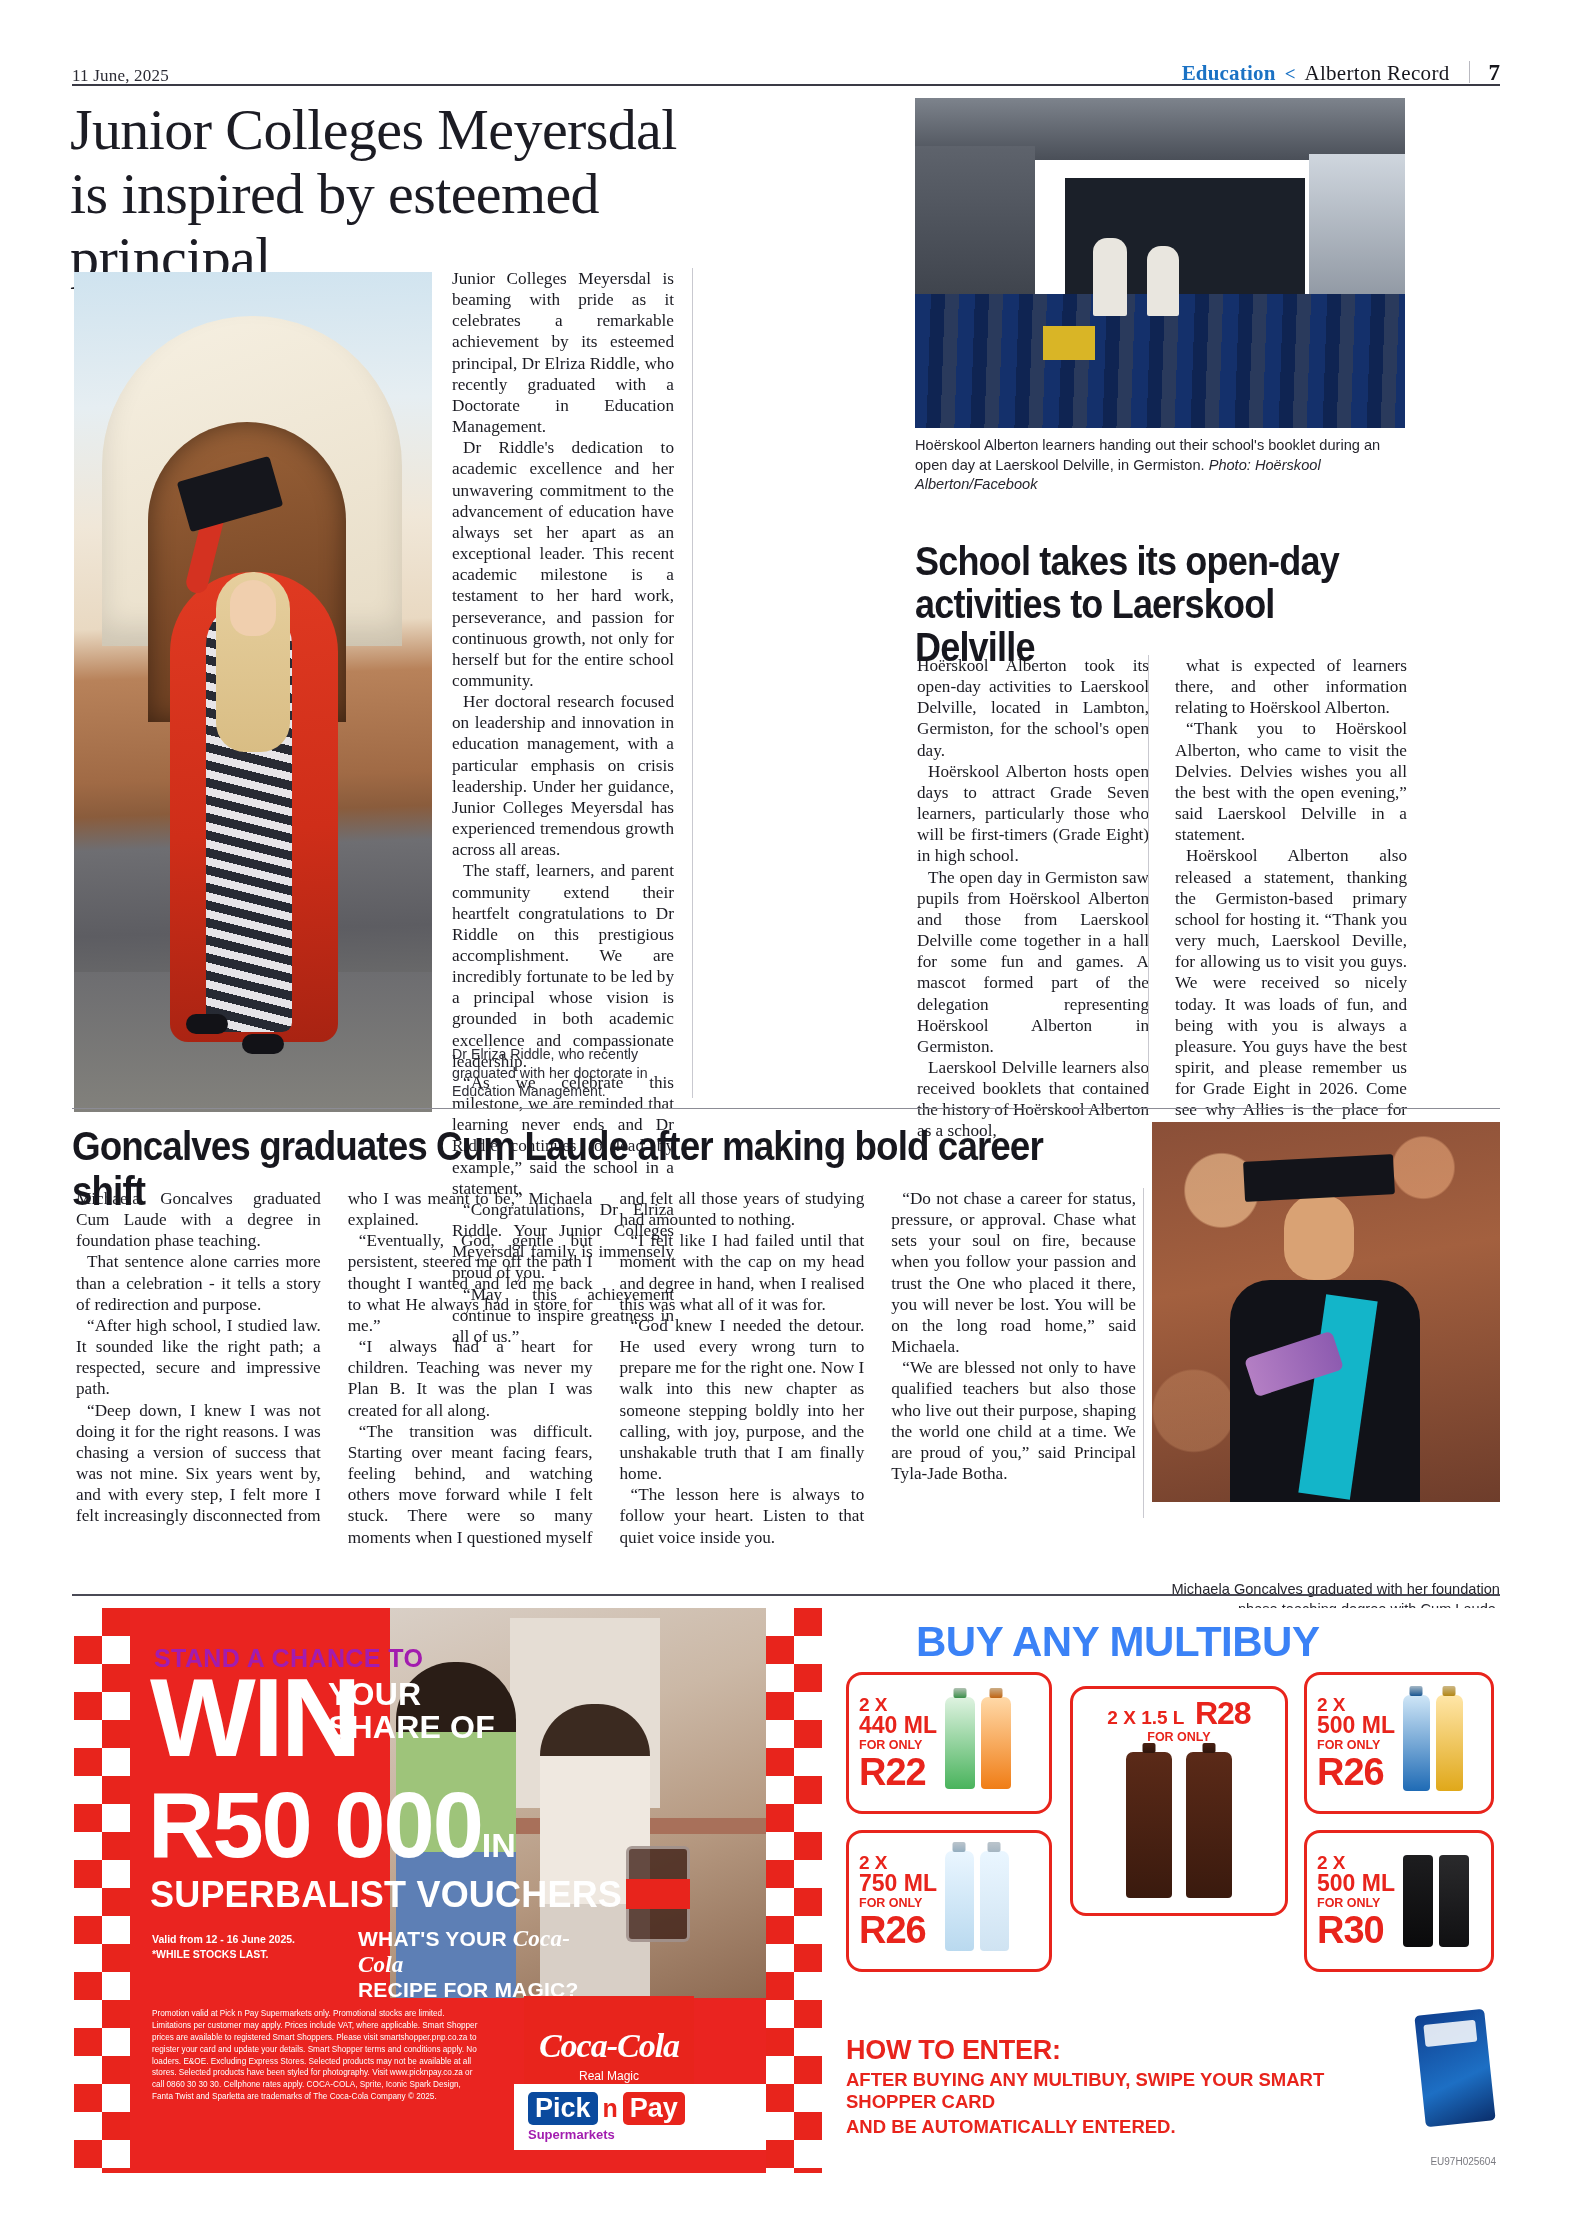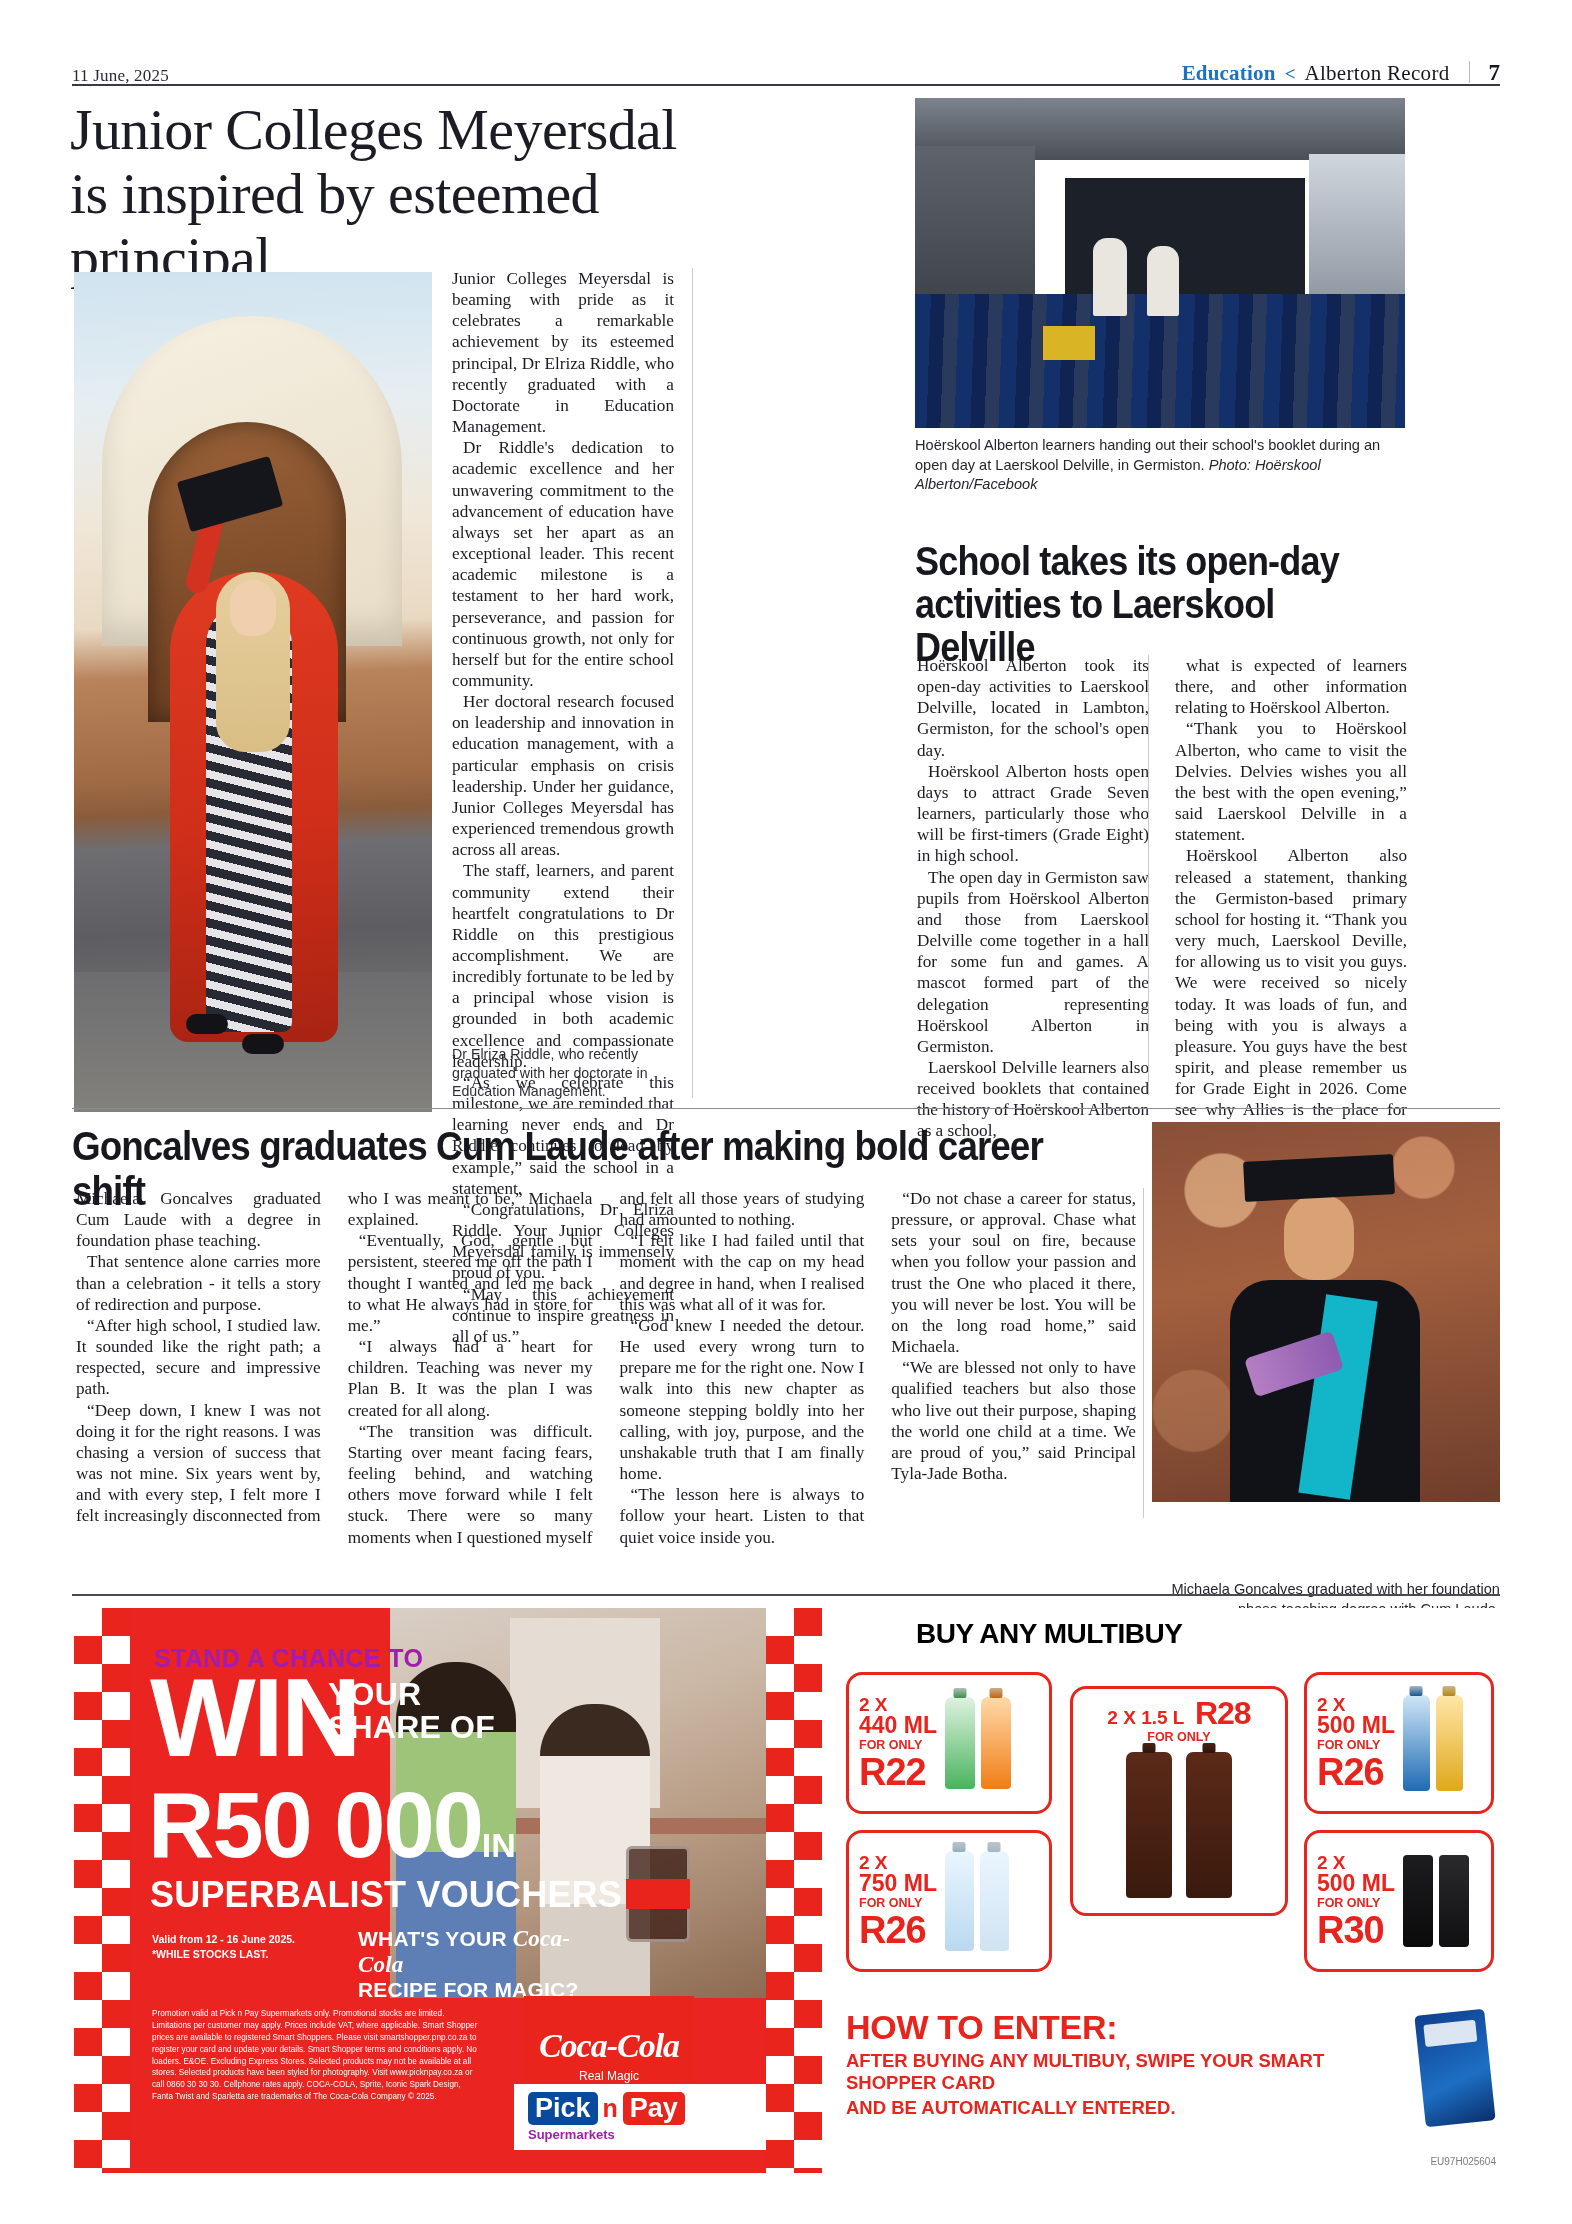--- a/index.html
+++ b/index.html
@@ -261,21 +261,21 @@
   .pnp-line { display:flex; align-items:center; gap:5px; }
   .pnp-pick { background:#0a4a9e; color:#fff; font-family:"Liberation Sans",sans-serif; font-weight:bold; font-size:27px; padding:1px 7px; border-radius:5px; }
   .pnp-n { color:#e8241c; font-family:"Liberation Sans",sans-serif; font-weight:bold; font-size:25px; }
   .pnp-pay { background:#e8241c; color:#fff; font-family:"Liberation Sans",sans-serif; font-weight:bold; font-size:27px; padding:1px 7px; border-radius:5px; }
   .pnp-sub { font-family:"Liberation Sans",sans-serif; font-weight:bold; font-size:13px; color:#a21caf; margin-top:2px; }
 
   .ad-right { position:absolute; left:760px; top:0; width:668px; height:565px; }
   .ad-buy {
     position:absolute; left:82px; top:10px;
     font-family:"Liberation Sans", sans-serif; font-weight:bold;
-    font-size:28px; color:#000000; letter-spacing:-.5px;
+    font-size:42px; color:#3b82f6; letter-spacing:-.5px;
   }
   .deal {
     position:absolute; border:3px solid #e8241c; border-radius:16px; background:#fff;
     display:flex; align-items:center; padding:8px 10px;
   }
   .deal .dtxt { font-family:"Liberation Sans",sans-serif; font-weight:bold; color:#e8241c; line-height:1.0; }
   .deal .qty { font-size:19px; }
   .deal .ml { font-size:23px; }
   .deal .fo { font-size:12.5px; margin-top:2px; }
   .deal .price { font-size:38px; margin-top:1px; letter-spacing:-1px; }
@@ -285,21 +285,21 @@
   .d1 { left:12px; top:64px; width:206px; height:142px; }
   .d2 { left:236px; top:78px; width:218px; height:230px; }
   .d3 { left:470px; top:64px; width:190px; height:142px; }
   .d4 { left:12px; top:222px; width:206px; height:142px; }
   .d5 { left:470px; top:222px; width:190px; height:142px; }
 
   .howto {
     position:absolute; left:12px; top:400px; width:560px;
     font-family:"Liberation Sans", sans-serif; font-weight:bold; color:#e8241c;
   }
-  .howto .h1 { font-size:34px; letter-spacing:-.3px; }
+  .howto .h1 { font-size:27px; letter-spacing:-.3px;margin-top:27px; }
   .howto .h2 { font-size:18.5px; line-height:1.18; margin-top:3px; }
   .ad-code { position:absolute; right:6px; bottom:6px; font-family:Liberation Sans, sans-serif; font-size:10px; color:#7a7a80;margin-top:7px; }
   .sscard {
     position:absolute; left:586px; top:404px; width:70px; height:112px;
     background:linear-gradient(160deg,#0f3f8f,#1d6fc4 60%,#0a2e6b);
     border-radius:5px; transform:rotate(-6deg);
   }
   .sscard .ssb { position:absolute; left:8px; top:10px; width:52px; height:22px; background:rgba(255,255,255,.85); border-radius:3px; }
 </style>
 </head>

